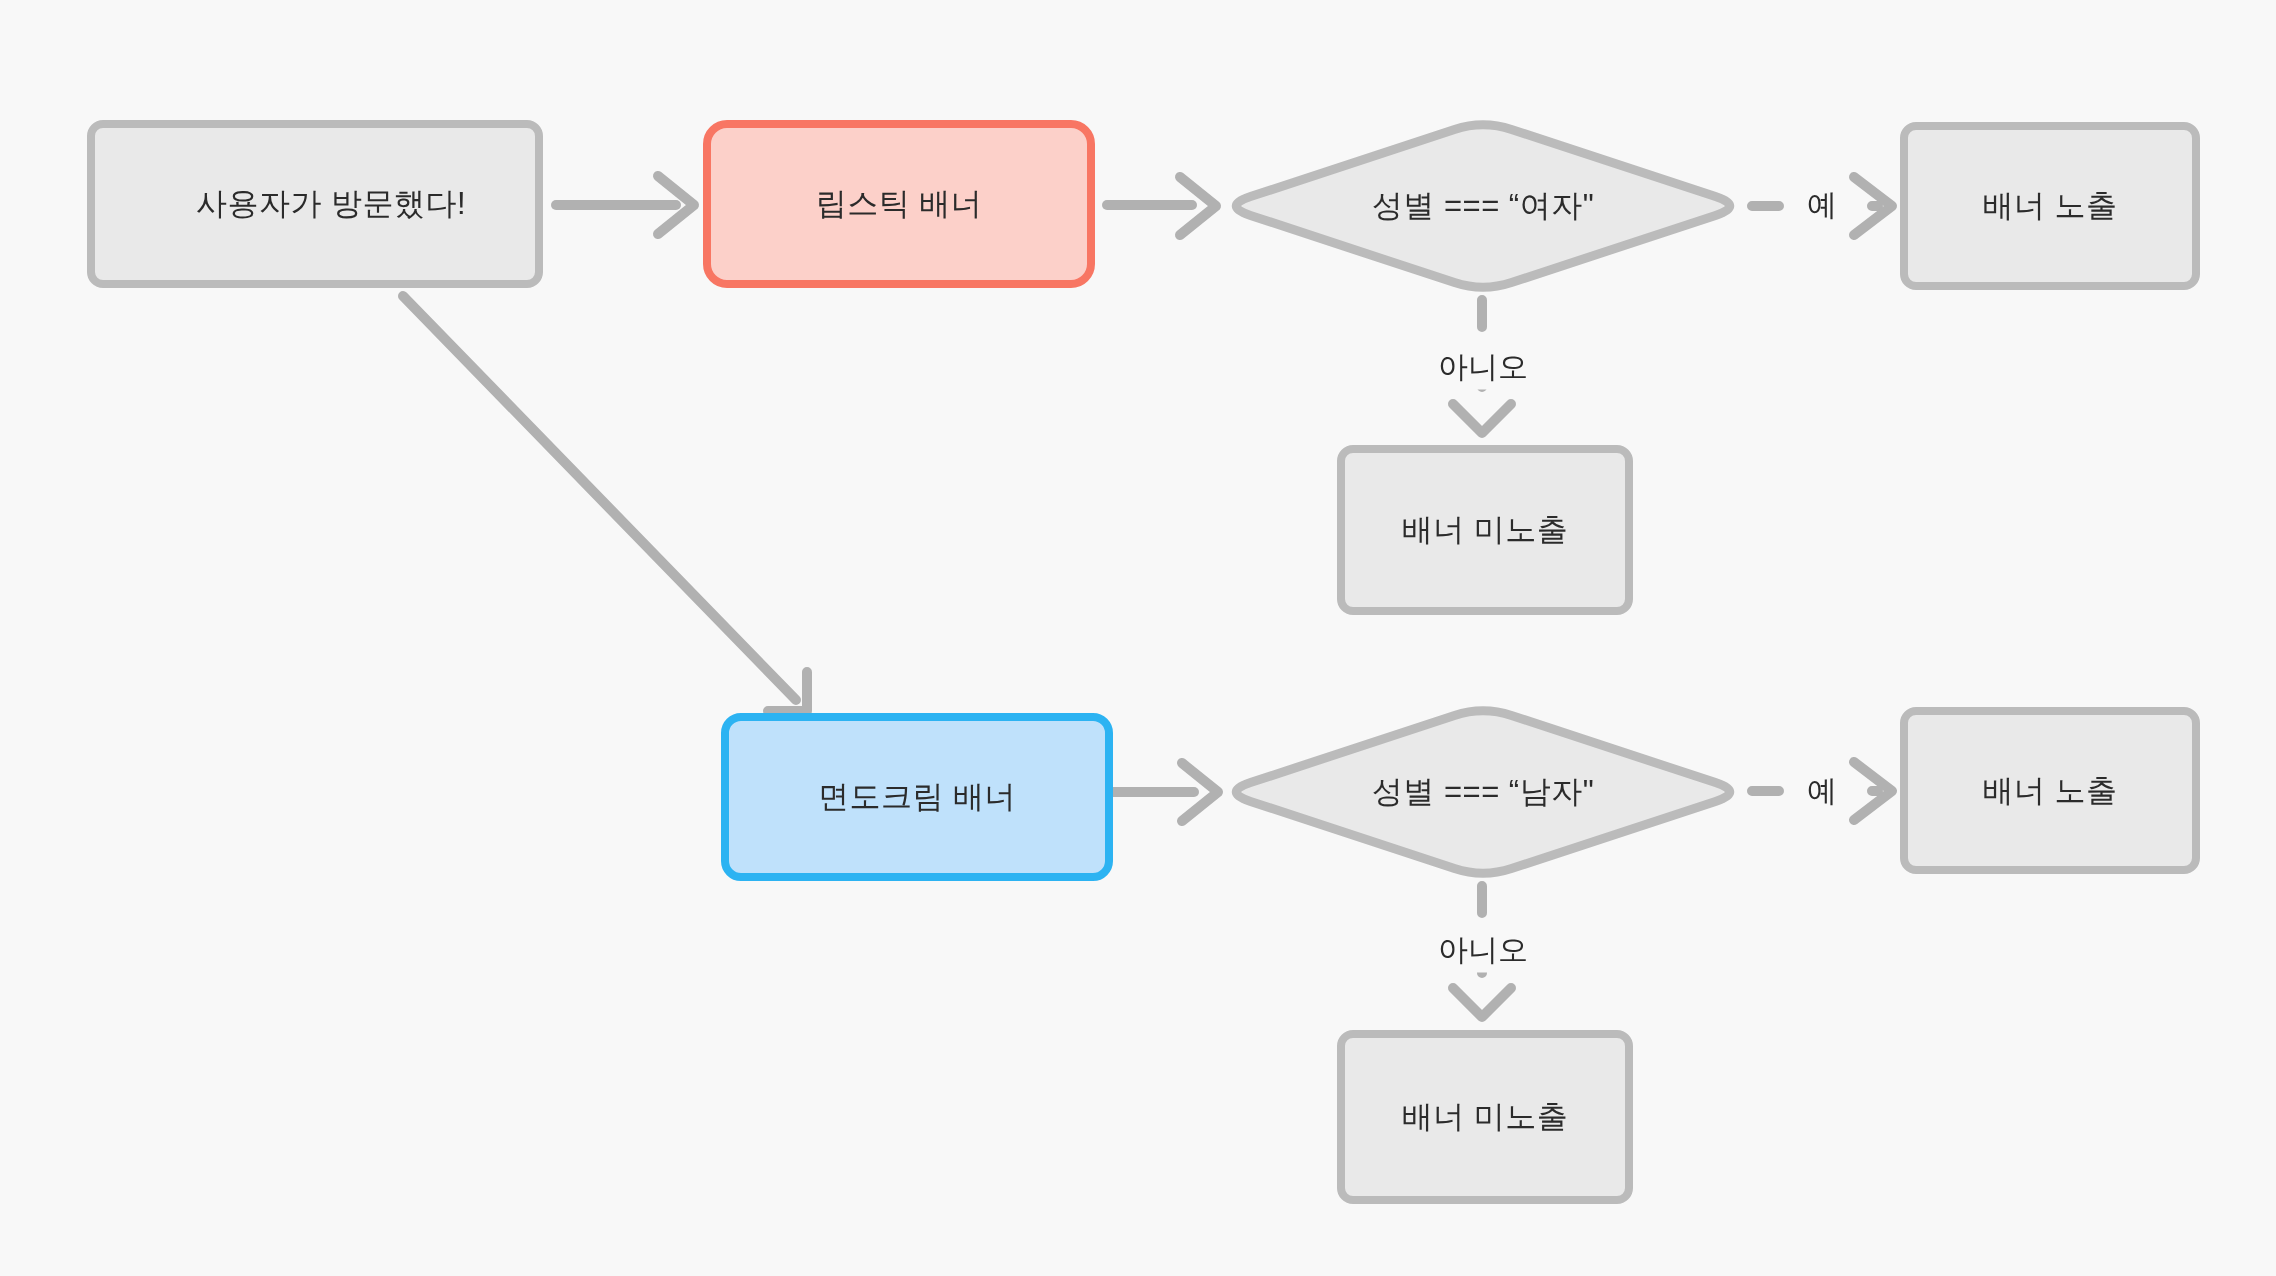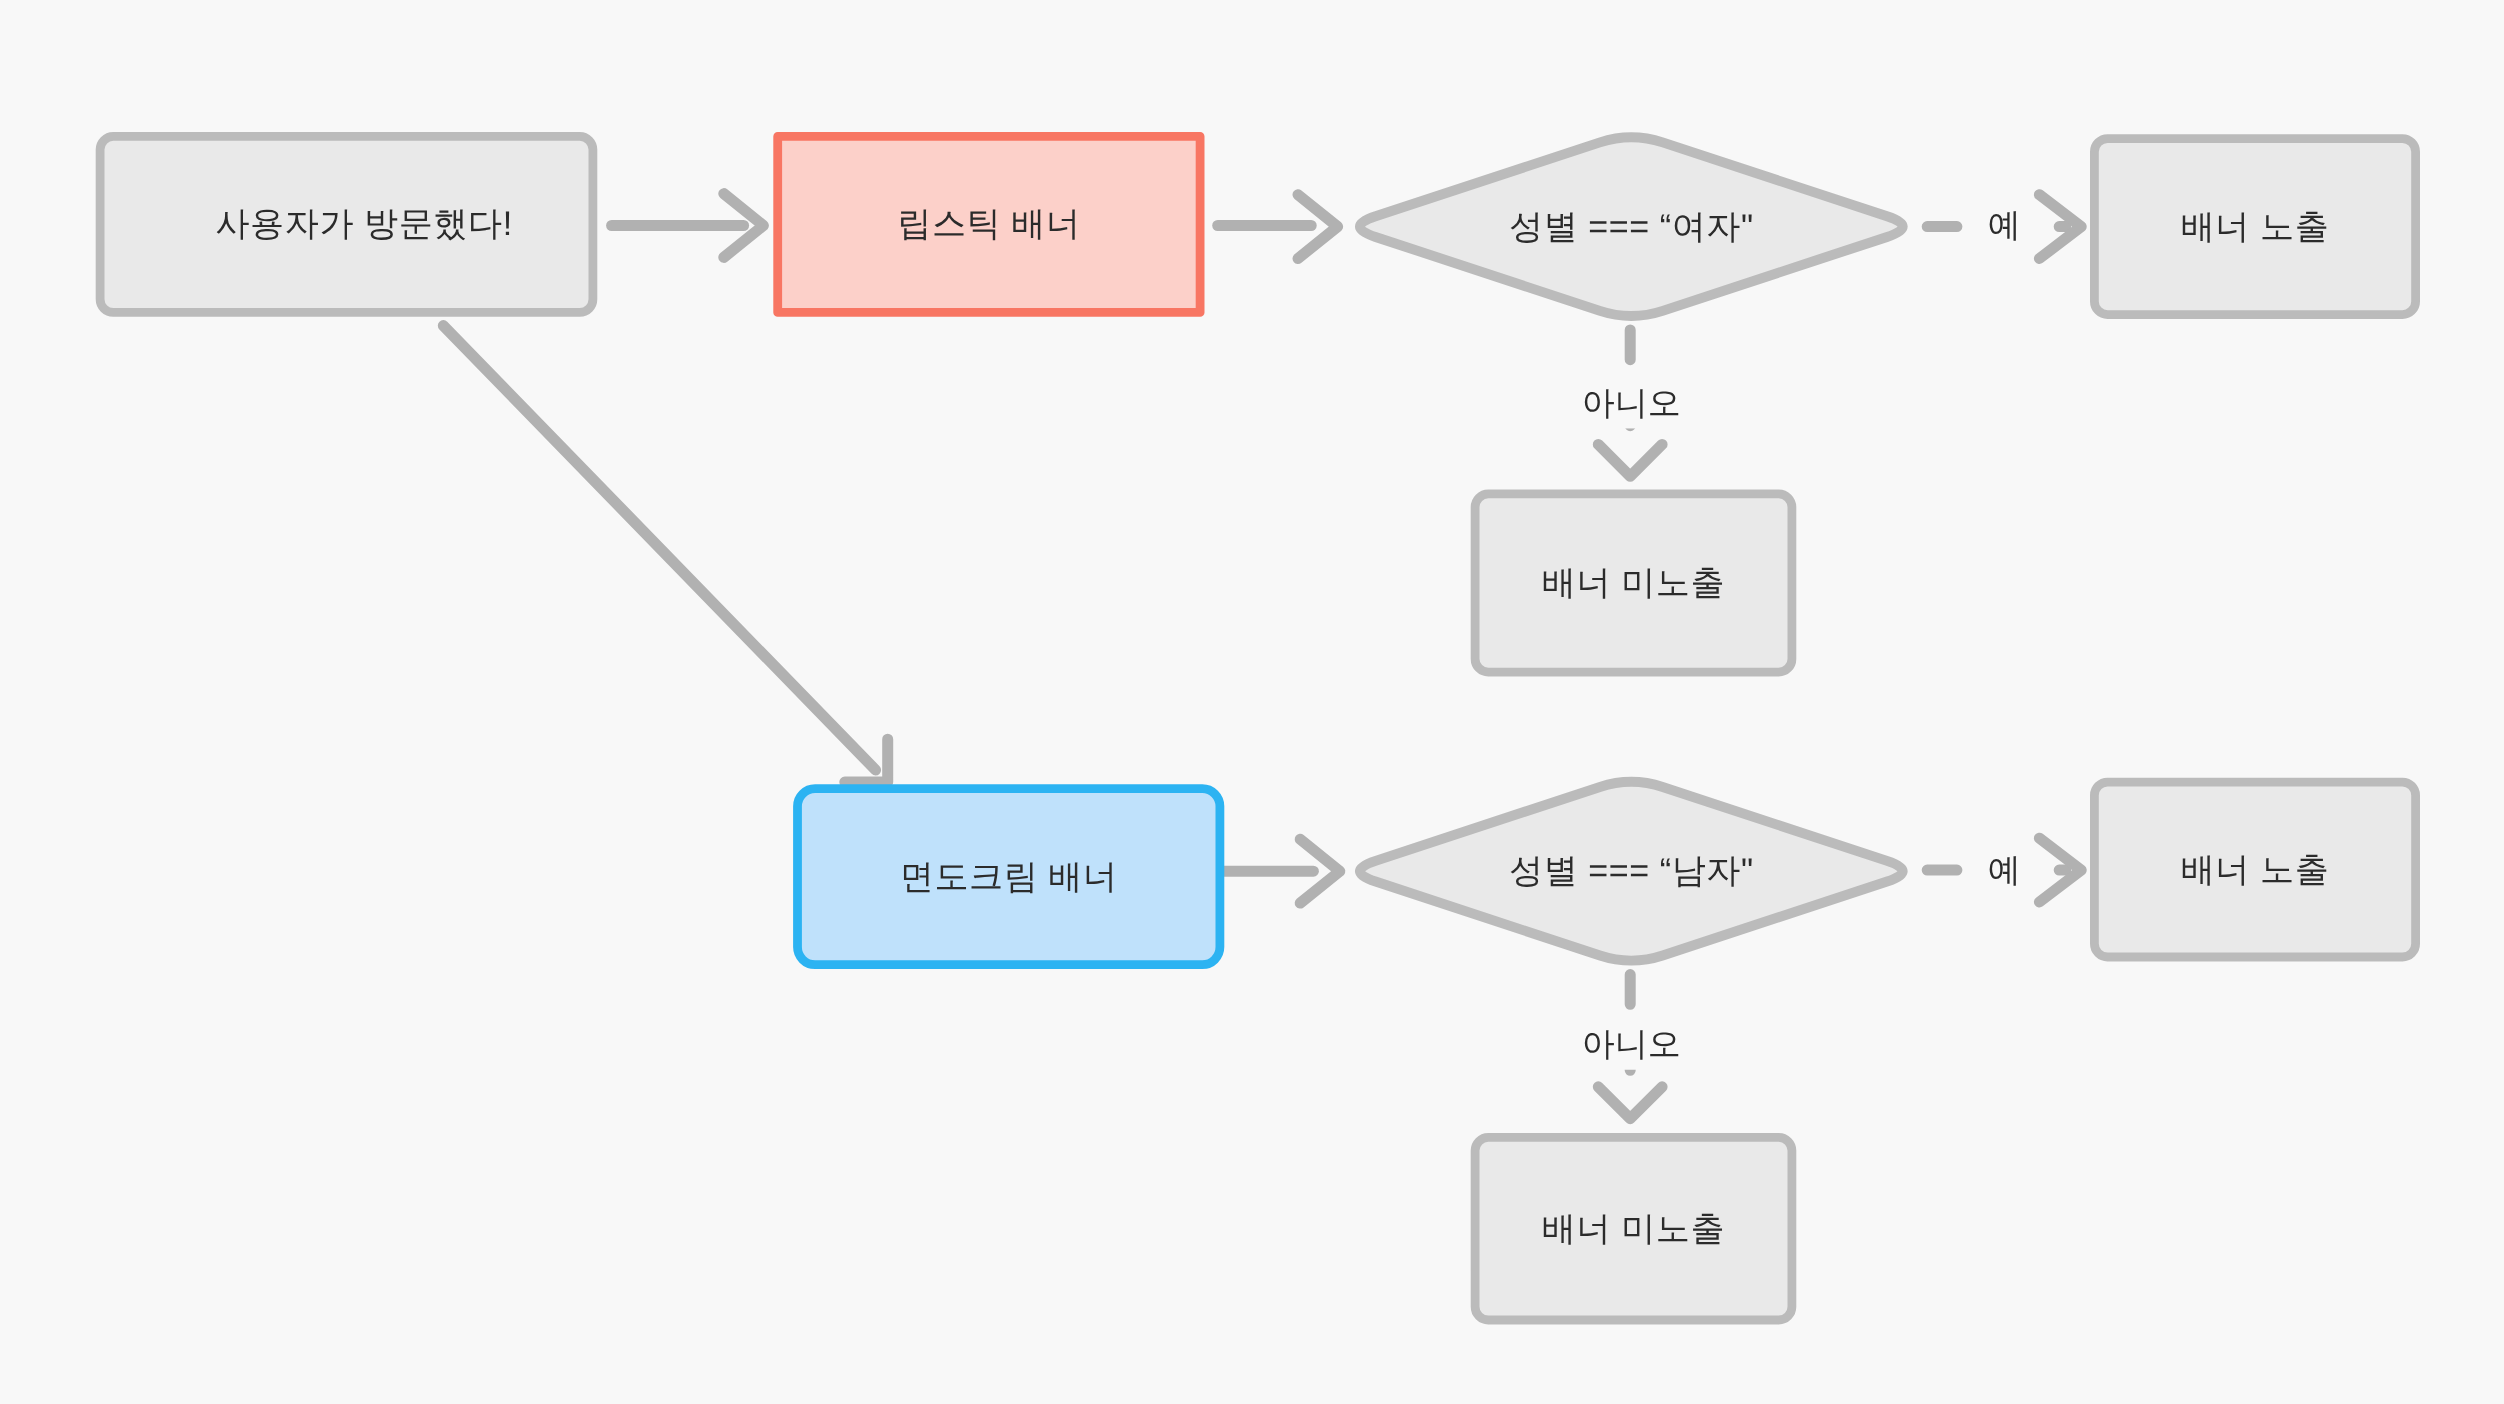--- a/index.html
+++ b/index.html
@@ -35,21 +35,21 @@
     border:8px solid var(--node-border);
     border-radius:16px;
     font-size:31px;
     letter-spacing:0.5px;
     text-align:center;
     color:var(--text);
   }
   .node.accent-red{
     background:var(--lipstick-fill);
     border-color:var(--lipstick-border);
-    border-radius:4px;
+    border-radius:24px;
   }
   .node.accent-blue{
     background:var(--shaving-fill);
     border-color:var(--shaving-border);
     border-radius:20px;
   }
   .diamond-label{
     position:absolute;
     display:flex;align-items:center;justify-content:center;
     font-size:31px;

